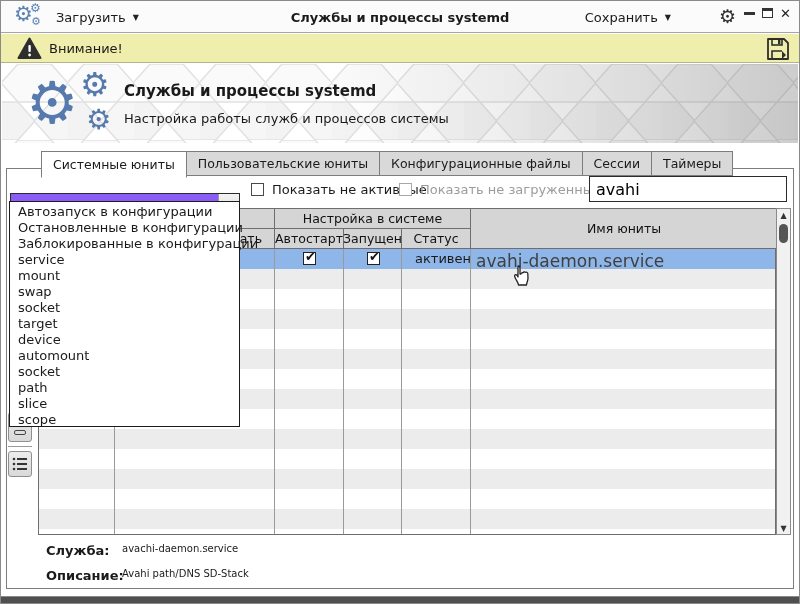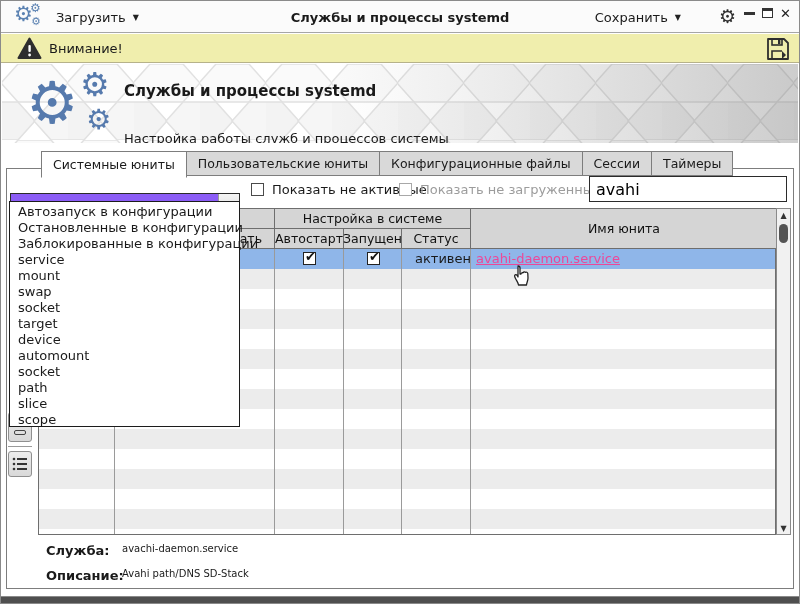--- a/index.html
+++ b/index.html
@@ -10,21 +10,21 @@
     overflow:hidden;
   }
   
   .titlebar{position:absolute;top:0;left:0;right:0;height:32px;background:#fbfbfb;border-bottom:1px solid #a6a6a6;}
   .app-icon{position:absolute;left:13px;top:1px;width:34px;height:30px;color:#5b82b2;}
   .app-icon .g1{position:absolute;left:0;top:2px;font-size:21px;line-height:21px;}
   .app-icon .g2{position:absolute;left:16px;top:0px;font-size:12px;line-height:12px;}
   .app-icon .g3{position:absolute;left:17px;top:14px;font-size:11px;line-height:11px;}
   .tb-btn{position:absolute;top:0;height:32px;display:flex;align-items:center;gap:7px;font-size:13px;cursor:default;}
   .tb-load{left:55px;}
-  .tb-save{right:118px;}
+  .tb-save{right:128px;}
   .tb-caret{font-size:8px;color:#222;}
   .tb-title{position:absolute;left:0;right:0;top:0;height:32px;display:flex;align-items:center;justify-content:center;font-size:13px;font-weight:bold;}
   .tb-gear{position:absolute;right:63px;top:5px;font-size:19px;color:#2e2e2e;line-height:21px;}
   .win-controls{position:absolute;right:8px;top:7px;display:flex;gap:7px;align-items:flex-start;}
   .wc-min{width:11px;height:3px;background:#333;margin-top:4px;}
   .wc-max{width:11px;height:10px;border:1px solid #333;border-top:3px solid #333;background:#fff;}
   .wc-close{font-size:13px;line-height:11px;color:#222;}
   
   .warnbar{position:absolute;top:33px;left:0;right:0;height:29px;background:#f0eead;border-bottom:1px solid #b6b28a;}
   .warn-icon{position:absolute;left:16px;top:3px;}
@@ -32,21 +32,21 @@
   .save-floppy{position:absolute;right:8px;top:2px;}
   
   .banner{position:absolute;top:63px;left:1px;right:1px;height:79px;background:#fff;overflow:hidden;}
   .hexes{position:absolute;inset:0;}
   .banner-shade{position:absolute;inset:0;background:linear-gradient(90deg,rgba(255,255,255,0) 42%,rgba(110,110,110,0.10) 62%,rgba(95,95,95,0.22) 85%,rgba(90,90,90,0.30) 100%);}
   .logo{position:absolute;left:24px;top:4px;width:100px;height:72px;color:#567aad;}
   .logo .g1{position:absolute;left:0;top:6px;font-size:58px;line-height:58px;}
   .logo .g2{position:absolute;left:54px;top:0;font-size:33px;line-height:33px;}
   .logo .g3{position:absolute;left:60px;top:38px;font-size:28px;line-height:28px;}
   .banner-title{position:absolute;left:122px;top:18px;font-size:15px;font-weight:bold;}
-  .banner-sub{position:absolute;left:122px;top:47px;font-size:13px;margin-top:20px;}
+  .banner-sub{position:absolute;left:122px;top:47px;font-size:13px;}
   
   .tabbar{position:absolute;top:150px;left:8px;display:flex;z-index:5;padding-left:32px;}
   .tab{height:25px;padding:0 11px;display:flex;align-items:center;font-size:12.5px;
        background:#d9d9d9;border:1px solid #7d7d7d;border-left:none;}
   .tab:first-child{border-left:1px solid #7d7d7d;}
   .tab.active{background:#fff;height:27px;border-bottom:1px solid #fff;}
   
   .page{position:absolute;top:167px;left:5px;right:5px;bottom:14px;border:1px solid #7d7d7d;background:#fff;}
   .bottom-bar{position:absolute;left:0;right:0;bottom:0;height:7px;background:#4f4f4f;border-top:1px solid #8a8a8a;}
   
@@ -67,21 +67,21 @@
   .utable{position:absolute;left:31px;top:39px;width:738px;height:327px;border:1px solid #6e6e6e;background:#fff;}
   .hcell{position:absolute;background:#d5d5d5;border-right:1px solid #6e6e6e;border-bottom:1px solid #6e6e6e;
          display:flex;align-items:center;justify-content:center;font-size:12.5px;color:#111;}
   .tbody-stripes{position:absolute;left:0;right:0;top:60px;bottom:0;
      background:repeating-linear-gradient(180deg,#ececec 0 20px,#ffffff 20px 40px);}
   .rowsel{position:absolute;left:0;right:0;top:40px;height:20px;background:#8fb6e9;}
   .vline{position:absolute;top:40px;bottom:0;width:1px;background:#9a9a9a;}
   .chk{position:absolute;width:13px;height:13px;border:1px solid #222;background:#fff;}
   .chk:after{content:"✔";position:absolute;left:1px;top:-4px;font-size:13px;color:#111;}
   .status-val{position:absolute;font-size:13px;}
-  .unit-link{position:absolute;font-size:13px;color:#ec4899;text-decoration:underline;}
+  .unit-link{position:absolute;font-size:17px;color:#404040;}
   .cursor-hand{position:absolute;left:472px;top:56px;z-index:6;}
   
   .vscroll{position:absolute;left:769px;top:39px;width:15px;height:327px;background:#f1f1f1;border:1px solid #8a8a8a;}
   .vs-arrow{position:absolute;left:0;right:0;height:12px;display:flex;align-items:center;justify-content:center;font-size:8px;color:#333;}
   .vs-up{top:0;}
   .vs-down{bottom:0;}
   .vs-thumb{position:absolute;left:2px;right:2px;top:15px;height:19px;background:#555;border-radius:5px;}
   
   .side-btn{position:absolute;left:1px;width:24px;background:linear-gradient(#ececec,#d9d9d9);border:1px solid #8f8f8f;border-radius:3px;}
   .side-btn1{top:243px;height:30px;}
@@ -192,21 +192,21 @@
       <span class="cb-box"></span>
       <span>Показать не загруженные</span>
     </label>
     <input class="search" type="text" value="avahi" style="">
 
     <div class="utable">
 
       <div class="hcell" style="left:0;top:0;width:76px;height:20px;"></div>
       <div class="hcell" style="left:76px;top:0;width:160px;height:20px;"></div>
       <div class="hcell" style="left:236px;top:0;width:196px;height:20px;">Настройка в системе</div>
-      <div class="hcell" style="left:432px;top:0;width:306px;height:40px;border-right:none;">Имя юнита</div>
+      <div class="hcell" style="left:432px;top:0;width:306px;height:40px;border-right:none;">Имя юниты</div>
 
       <div class="hcell" style="left:0;top:20px;width:76px;height:20px;"></div>
       <div class="hcell" style="left:76px;top:20px;width:160px;height:20px;justify-content:flex-end;padding-right:12px;">ать</div>
       <div class="hcell" style="left:236px;top:20px;width:69px;height:20px;">Автостарт</div>
       <div class="hcell" style="left:305px;top:20px;width:58px;height:20px;">Запущен</div>
       <div class="hcell" style="left:363px;top:20px;width:69px;height:20px;">Статус</div>
 
       <div class="tbody-stripes"></div>
       <div class="rowsel"></div>
       <span class="chk" style="left:264px;top:43px;"></span>

